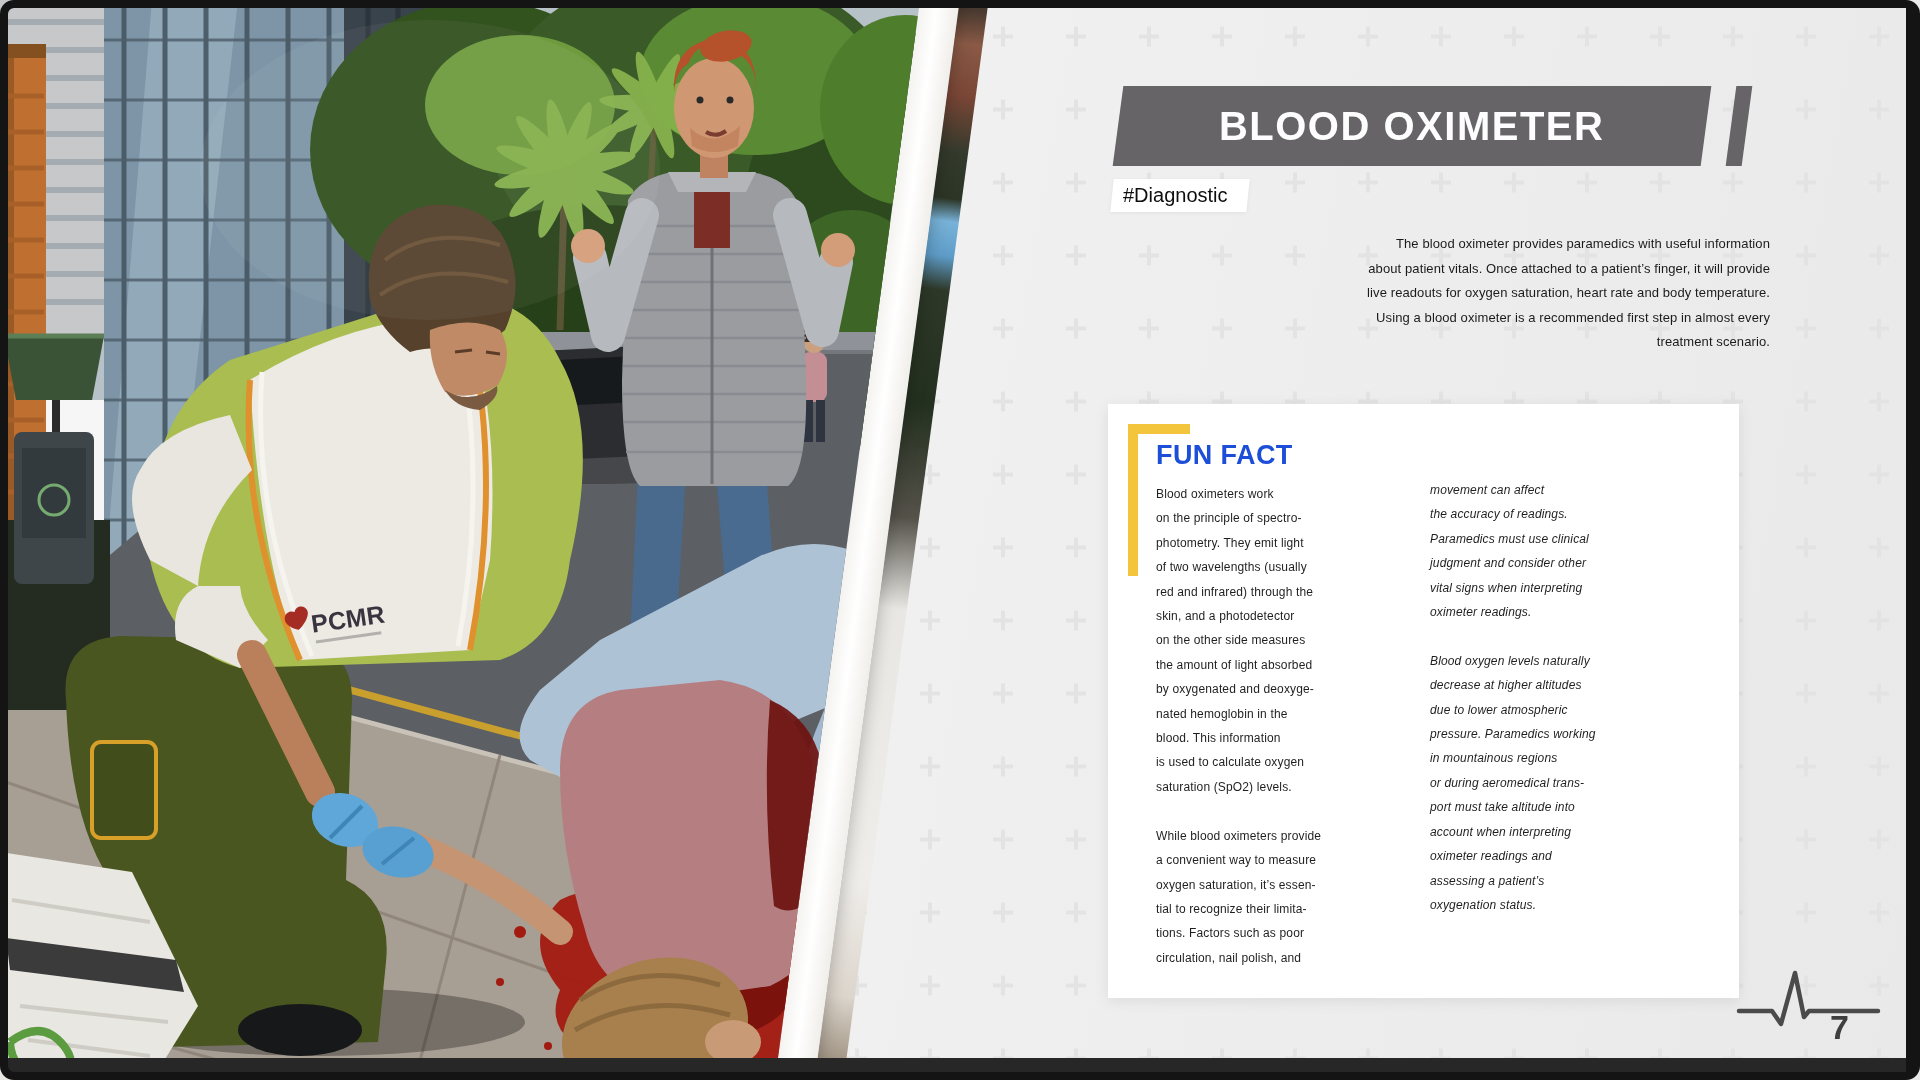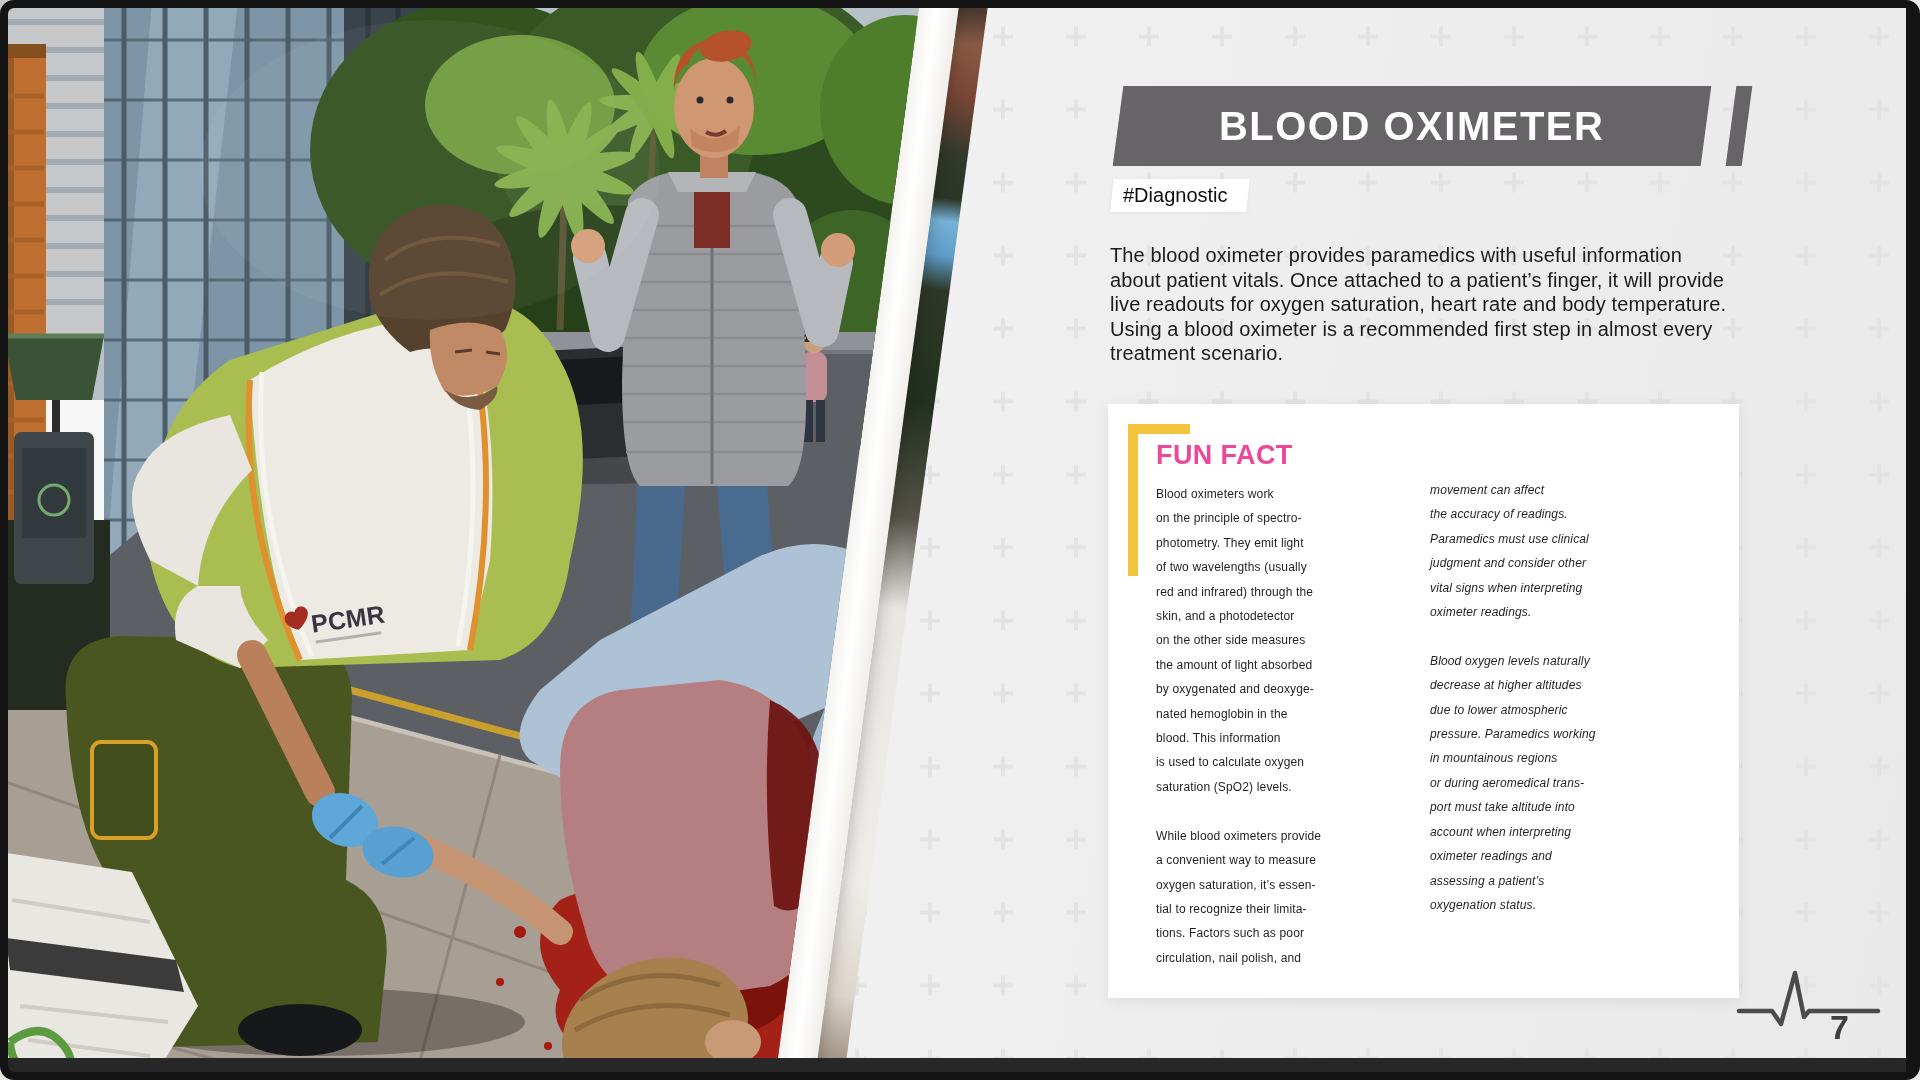--- a/index.html
+++ b/index.html
@@ -46,36 +46,37 @@
   }
   
   .tag{
     position:absolute;left:1112px;top:179px;width:136px;height:33px;z-index:5;
     background:#ffffff;transform:skewX(-6deg);
     display:flex;align-items:center;box-shadow:0 1px 4px rgba(0,0,0,.06);
   }
   .tag .t{transform:skewX(6deg);font-size:20px;color:#0e0e0e;padding-left:11px;white-space:nowrap;}
   
   .intro{
-    position:absolute;left:1110px;top:243px;width:660px;z-index:5;
-    font-size:20px;line-height:24.5px;color:#1b1b1b;white-space:pre-line;
+    position:absolute;left:1110px;top:232px;width:660px;z-index:5;
+    font-size:13px;line-height:24.5px;color:#1b1b1b;white-space:pre-line;
     letter-spacing:.1px;
+    text-align:right;
   }
   
   .funfact{
     position:absolute;left:1108px;top:404px;width:631px;height:594px;z-index:5;
     background:#ffffff;box-shadow:0 3px 14px rgba(0,0,0,.08);
   }
   .bracket{
     position:absolute;left:20px;top:20px;width:52px;height:142px;
     border-left:10px solid #f2c53d;border-top:10px solid #f2c53d;
   }
   .ff-head{
     position:absolute;left:48px;top:36px;font-size:27px;font-weight:bold;
-    color:#ec4899;letter-spacing:.4px;white-space:nowrap;
+    color:#1d4ed8;letter-spacing:.4px;white-space:nowrap;
   }
   .ff-col{
     position:absolute;top:78px;font-size:12px;line-height:24.4px;color:#1f1f1f;
     white-space:pre-line;letter-spacing:.15px;
   }
   .ff-col.left{left:48px;width:292px;}
   .ff-col.right{left:322px;width:296px;top:74px;font-style:italic;}
   
   .footer-ekg{position:absolute;left:1736px;top:960px;z-index:5;}
   .page-num{

